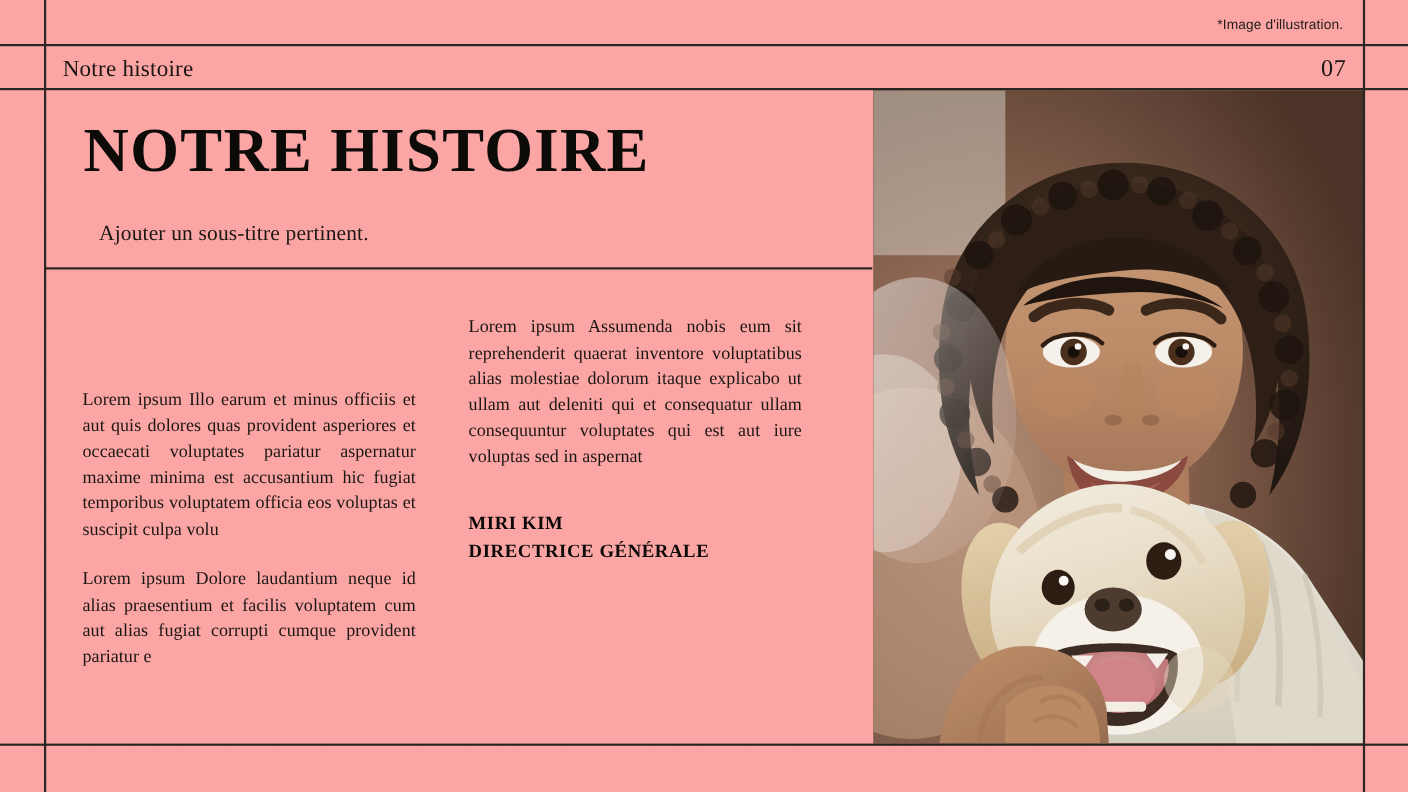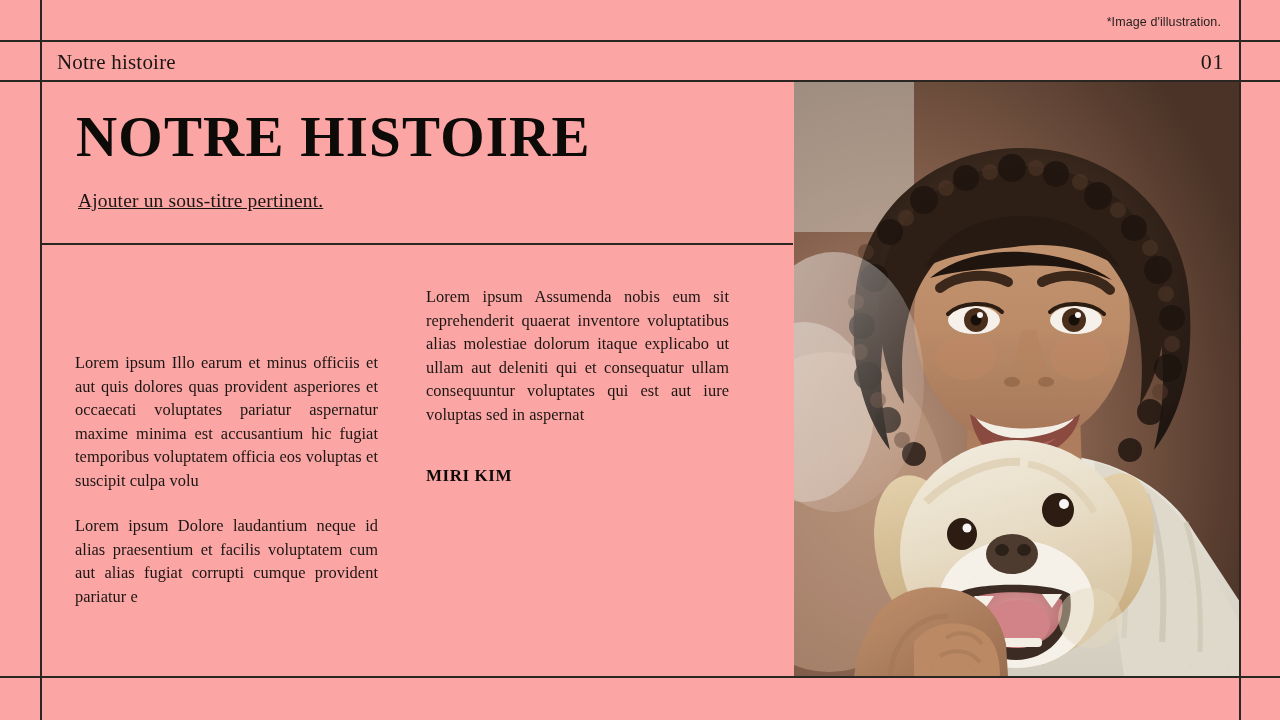--- a/index.html
+++ b/index.html
@@ -127,26 +127,25 @@
     font-weight: 700;
     letter-spacing: 1.2px;
     line-height: 1;
     color: #0d0b08;
     white-space: nowrap;
   }
   .slide-subtitle {
     position: absolute;
     left: 36px;
     top: 108px;
-    margin: 0;
+    margin: 12px;
     font-size: 19.5px;
     font-weight: 400;
     letter-spacing: .15px;
     color: #1a1713;
-    text-decoration: underline;
   }
 
   
   .columns {
     position: absolute;
     left: 0;
     top: 163px;
     width: 752px;
     height: 431px;
     margin-top: 40px;
@@ -200,41 +199,42 @@
 <body>
 
 <div class="slide">
 
   <div class="top-strip">
     <div class="illustration-note">*Image d'illustration.</div>
   </div>
 
   <div class="header-band">
     <div class="header-title">Notre histoire</div>
-    <div class="header-page">01</div>
+    <div class="header-page">07</div>
   </div>
 
   <div class="body-area">
 
     <div class="title-block">
       <h1 class="slide-title">NOTRE HISTOIRE</h1>
       <p class="slide-subtitle">Ajouter un sous-titre pertinent.</p>
     </div>
 
     <div class="columns">
 
       <div class="col col-left">
         <p class="para para-1">Lorem ipsum Illo earum et minus officiis et aut quis dolores quas provident asperiores et occaecati voluptates pariatur aspernatur maxime minima est accusantium hic fugiat temporibus voluptatem officia eos voluptas et suscipit culpa volu</p>
         <p class="para para-2">Lorem ipsum Dolore laudantium neque id alias praesentium et facilis voluptatem cum aut alias fugiat corrupti cumque provident pariatur e</p>
       </div>
 
       <div class="col col-right">
         <p class="para para-1">Lorem ipsum Assumenda nobis eum sit reprehenderit quaerat inventore voluptatibus alias molestiae dolorum itaque explicabo ut ullam aut deleniti qui et consequatur ullam consequuntur voluptates qui est aut iure voluptas sed in aspernat</p>
         <p class="signature">
           <span class="sig-line">MIRI KIM</span>
+          <span class="sig-line">DIRECTRICE GÉNÉRALE</span>
         </p>
       </div>
 
     </div>
   </div>
 
   <div class="photo">
     <svg viewBox="0 0 446 594" preserveAspectRatio="xMidYMid slice" aria-hidden="true">
       <defs>
         <radialGradient id="bgWarm" cx="22%" cy="60%" r="85%">

